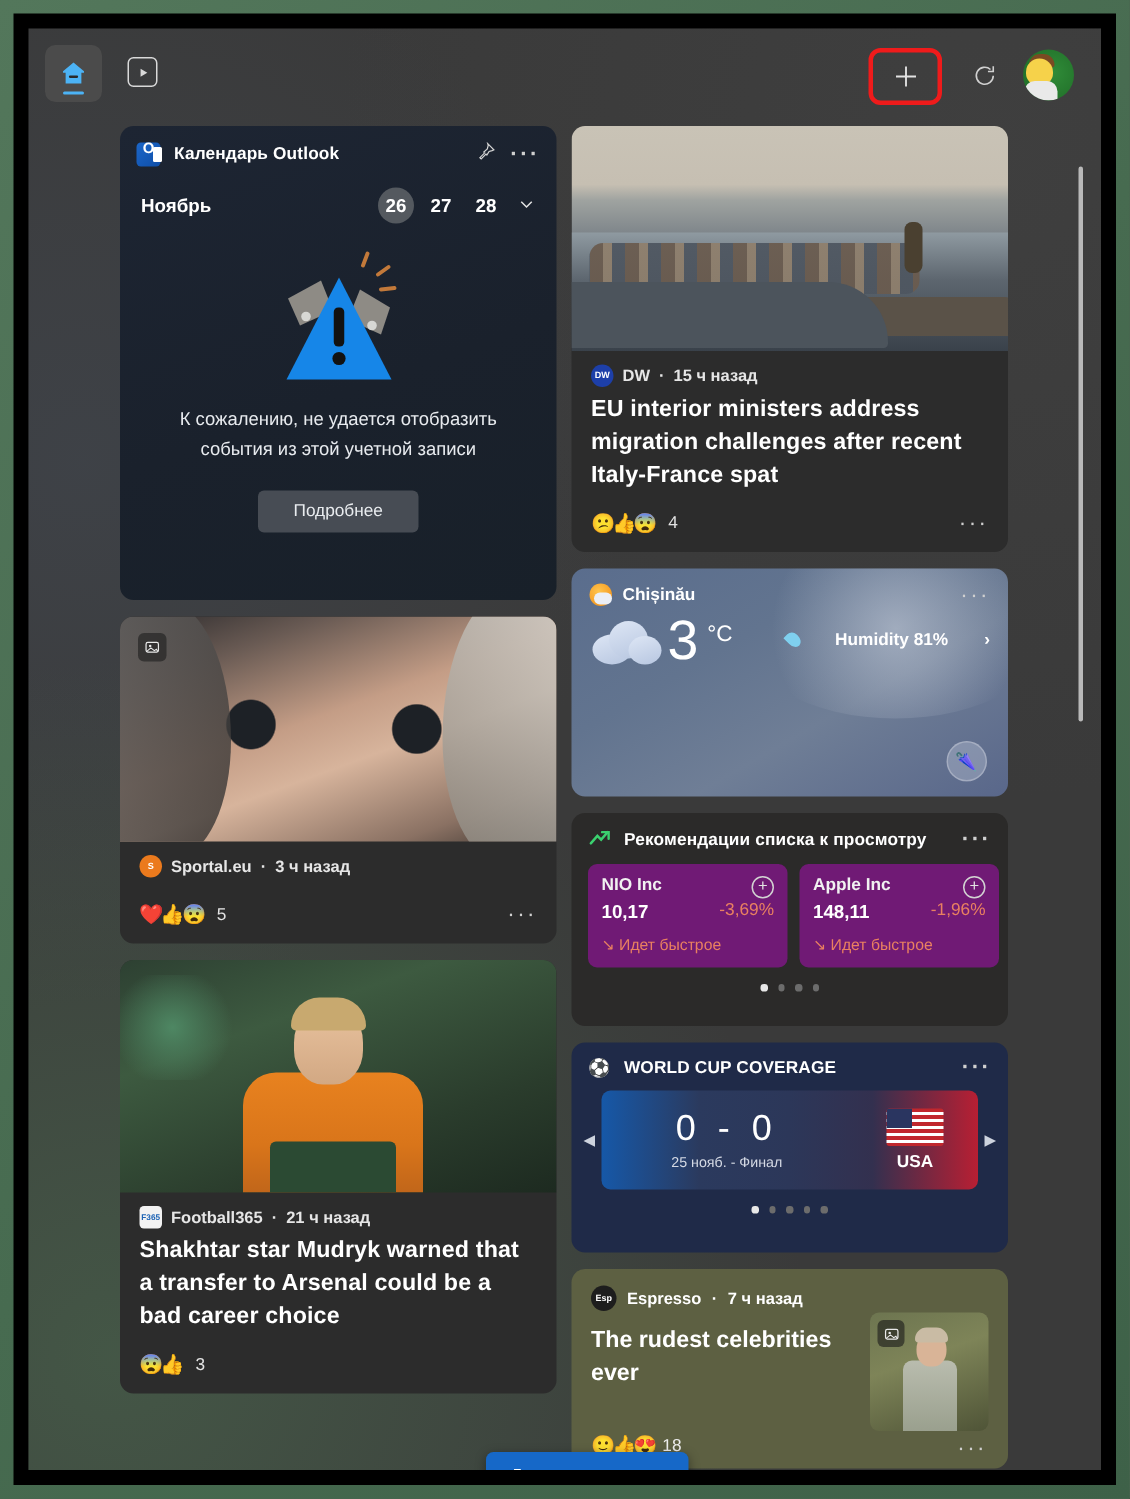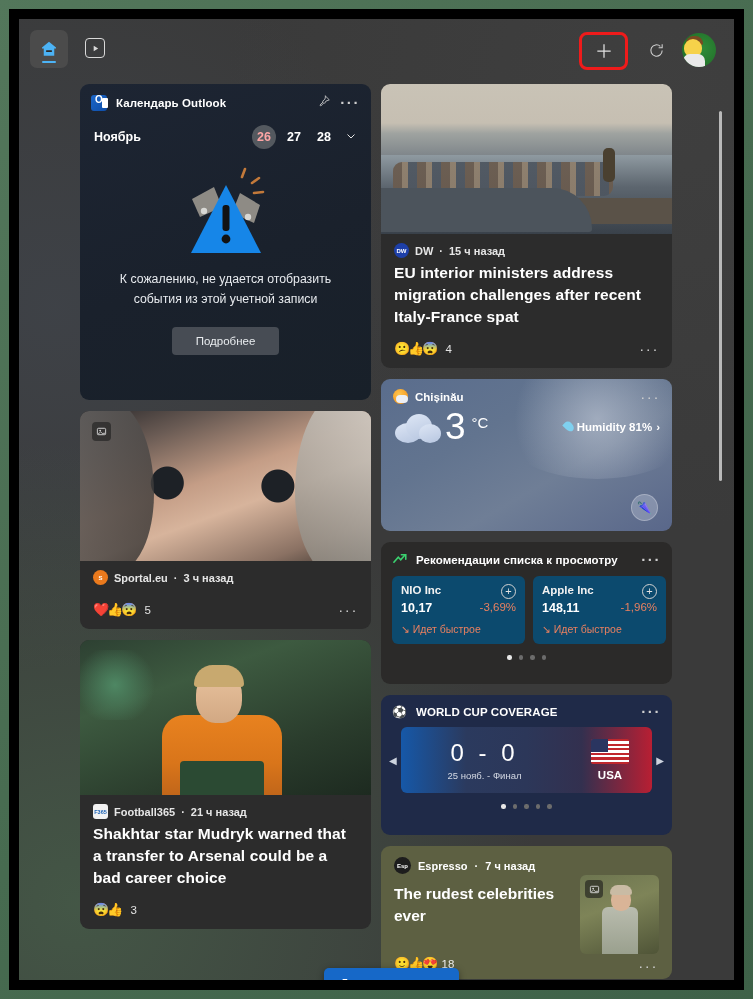--- a/index.html
+++ b/index.html
@@ -109,21 +109,21 @@
   }
   .ol-dates {
     display: flex; align-items: center; padding: 6px 14px 0 14px;
     font-size: 12.5px; font-weight: 700;
   }
   .ol-dates .month { flex: 1; }
   .ol-dates .d {
     width: 24px; height: 24px; margin-left: 6px; border-radius: 50%;
     display: flex; align-items: center; justify-content: center; cursor: pointer;
   }
-  .ol-dates .d.sel { background: #54595f; color: #fca5a5; }
+  .ol-dates .d.sel { background: #54595f; color: #ffffff; }
   .ol-dates .chev { margin-left: 9px; font-size: 11px; color: #e4e4e4; cursor: pointer; }
   .ol-art { height: 92px; margin-top: 16px; position: relative; }
   .ol-msg {
     text-align: center; font-size: 12.3px; line-height: 20px; color: #e7eaee;
     padding: 12px 22px 0 22px;
   }
   .ol-btn {
     margin: 18px auto 16px auto; display: block;
     background: #474c54; color: #e9ecef; border: none;
     border-radius: 4px; padding: 8px 24px; font-size: 11.5px;
@@ -183,39 +183,39 @@
   .w-cloud i {
     position: absolute; background: linear-gradient(160deg,#dde6f5,#b7c6e0);
     border-radius: 50%;
   }
   .w-cloud i:nth-child(1){ left:2px; top:13px; width:26px; height:20px; }
   .w-cloud i:nth-child(2){ left:13px; top:4px; width:26px; height:25px; }
   .w-cloud i:nth-child(3){ left:26px; top:14px; width:22px; height:19px; }
   .w-temp { font-size: 37px; font-weight: 300; line-height: 38px; margin-left: 2px; }
   .w-unit { font-size: 15px; font-weight: 400; margin-left: 6px; align-self: flex-start; margin-top: 6px; }
   .w-hum {
-    margin-left: auto; display: flex; gap: 4px;
+    margin-left: auto; display: flex; gap: 24px;
     font-size: 11.5px; font-weight: 700; cursor: pointer;
   }
   .drop { width: 8px; height: 11px; background: #7fd0ef; border-radius: 0 60% 55% 55%/0 45% 55% 55%;
     transform: rotate(-45deg); }
   .w-full { text-align: center; font-size: 12.5px; margin-top: 14px; position: relative; cursor: pointer; }
   .w-badge {
     position: absolute; right: 14px; bottom: 10px; width: 27px; height: 27px;
     border-radius: 50%; background: rgba(210,218,232,.32);
     border: 1px solid rgba(255,255,255,.25);
     display: flex; align-items: center; justify-content: center; font-size: 12px;
   }
 
   
   .stocks { background: #2b2a29; height: 142px; position: relative; }
   .stk-icon { color: #3bd16f; font-size: 13px; }
   .stk-row { display: flex; gap: 8px; padding: 0 11px; }
   .stk {
-    background: #0c4a6e; border-radius: 6px; padding: 8px 9px 9px 9px;
+    background: #701a75; border-radius: 6px; padding: 8px 9px 9px 9px;
     width: 133px; flex: 0 0 auto; position: relative; cursor: pointer;
   }
   .stk .nm { font-size: 11.5px; font-weight: 600; color: #f1f1f1; }
   .stk .plus {
     position: absolute; right: 9px; top: 8px; width: 15px; height: 15px;
     border: 1.3px solid #d2d2d2; border-radius: 50%;
     display: flex; align-items: center; justify-content: center;
     font-size: 11px; line-height: 11px; color: #e3e3e3;
   }
   .stk .val { font-size: 12.5px; font-weight: 700; margin-top: 5px; display: flex; }

